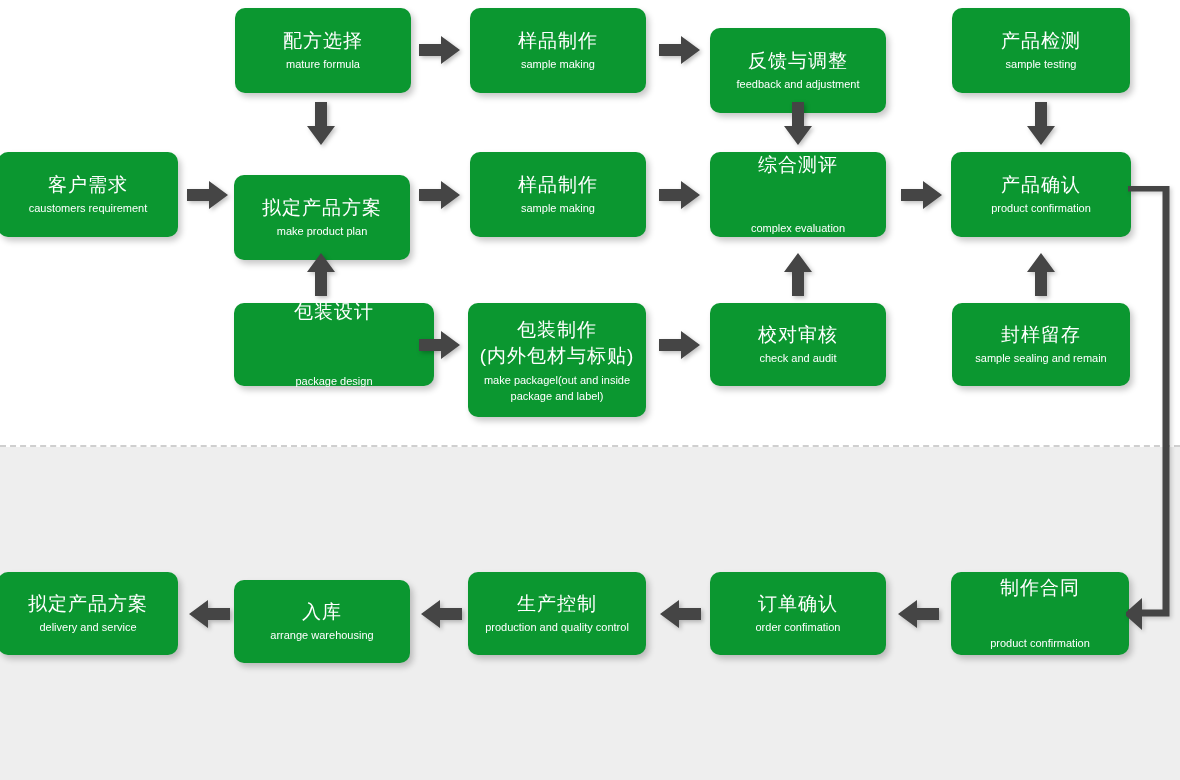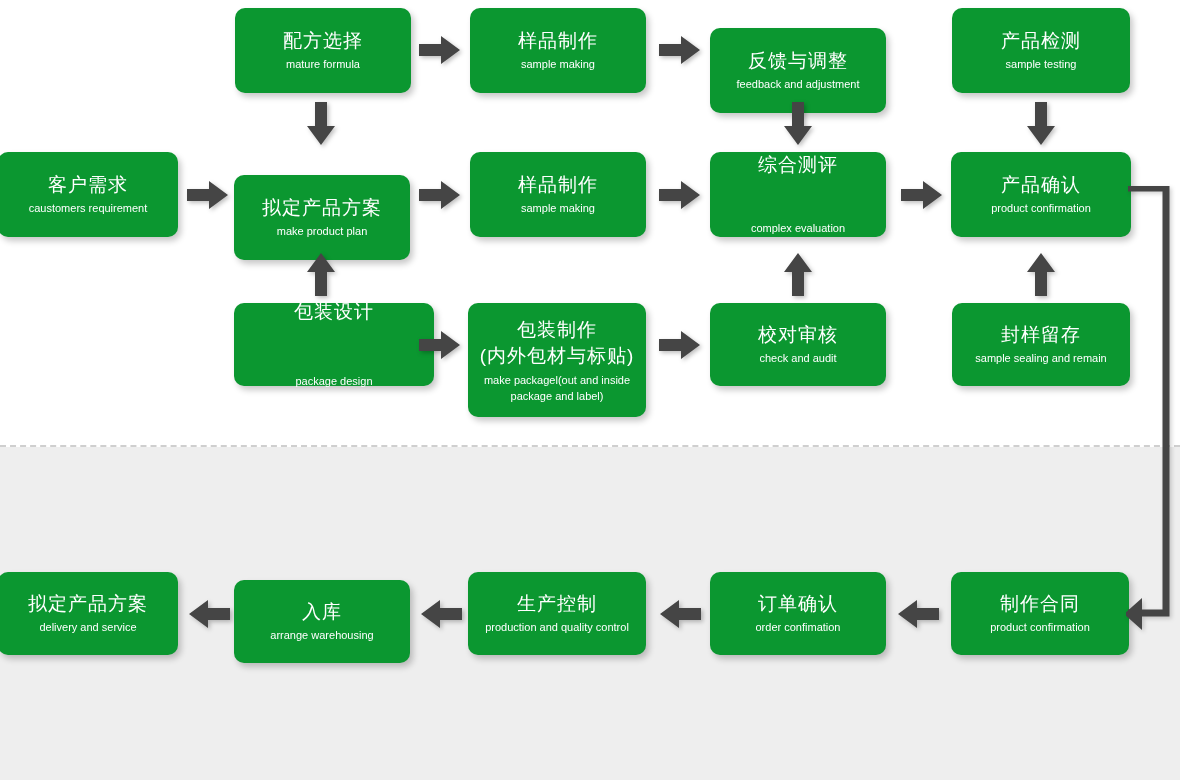--- a/index.html
+++ b/index.html
@@ -271,21 +271,21 @@
     <div class="zh">订单确认</div>
     <div class="en">order confimation</div>
   </div>
 
   <div class="arrow" style="left:898px; top:598px;">
     <svg width="42" height="32" viewBox="0 0 42 32">
         <path d="M41 10 H19 V2 L0 16 L19 30 V22 H41 Z" fill="#454545"></path>
       </svg>
   </div>
 
-  <div class="node" style="left:951px; top:572px; width:178px; height:83px;">
+  <div class="node" style="left:951px; top:572px; width:178px; height:83px;justify-content:space-between;">
     <div class="zh">制作合同</div>
     <div class="en">product confirmation</div>
   </div>
 
   <div class="connector" style="left:1126px; top:186px;">
     <svg width="54" height="450" viewBox="0 0 54 450">
       <path d="M2 2 H40 V427 H2" fill="none" stroke="#454545" stroke-width="7" stroke-linecap="butt" stroke-linejoin="miter"></path>
       <path d="M16 412 L-2 428 L16 444 Z" fill="#454545"></path>
     </svg>
   </div>

